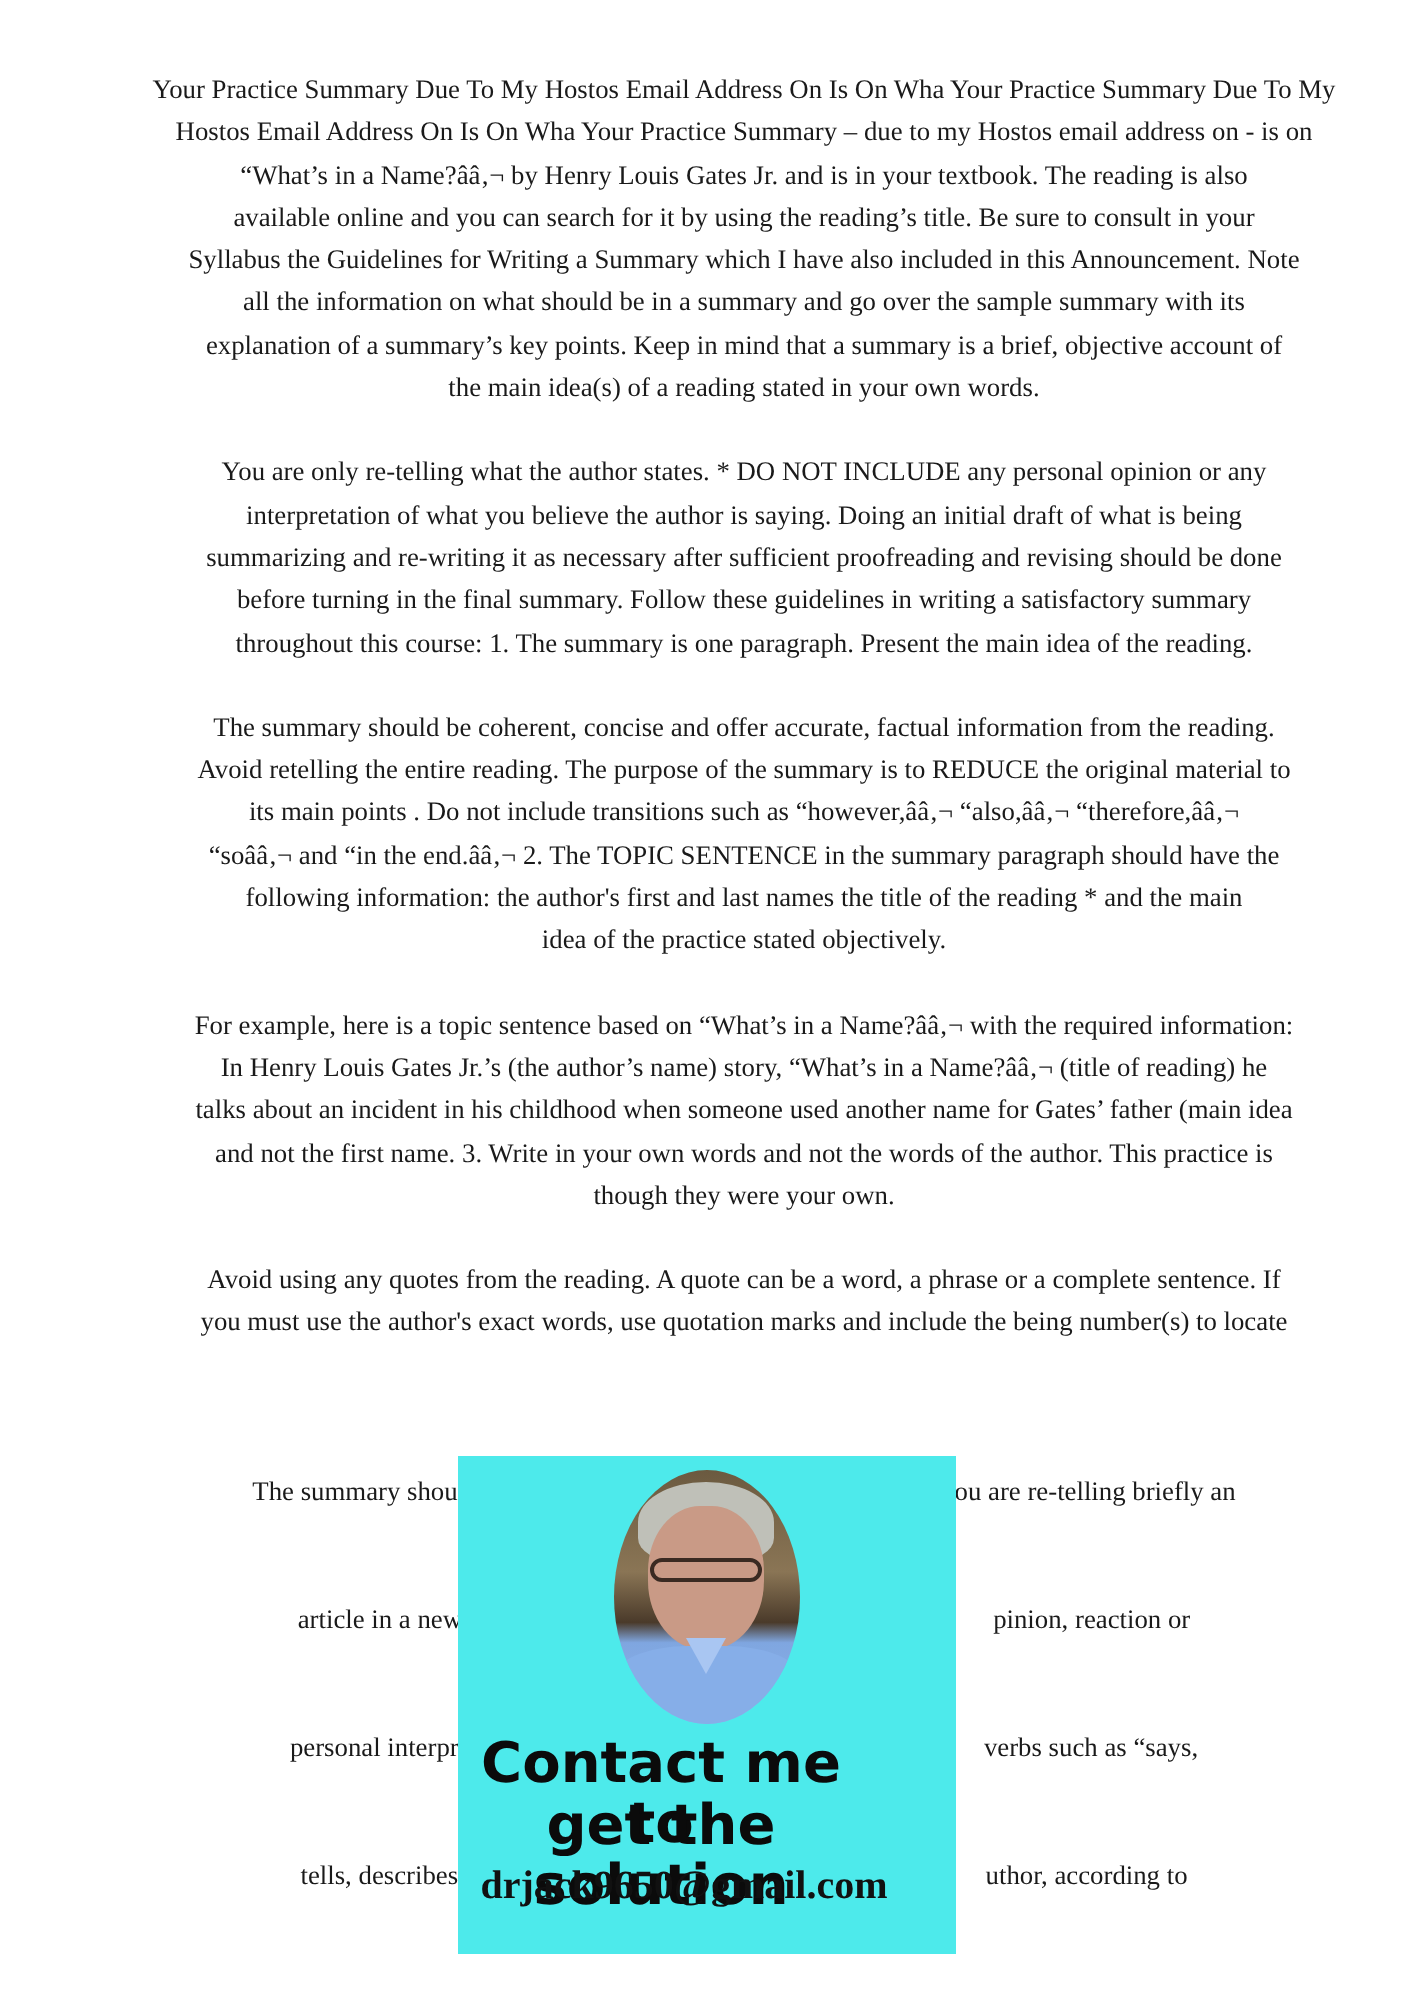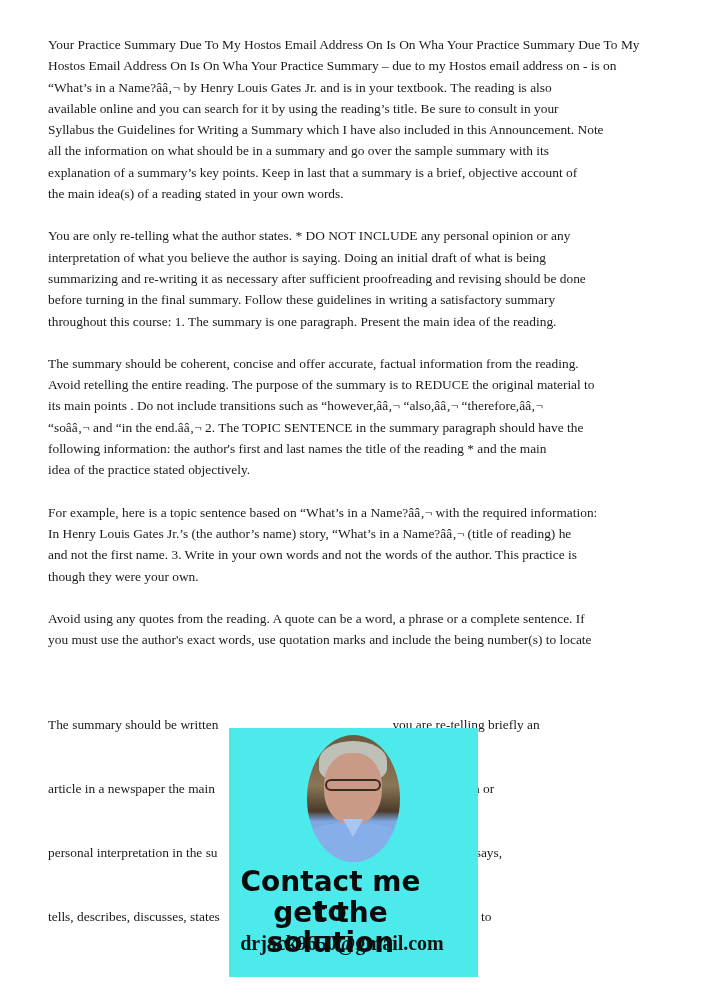--- a/index.html
+++ b/index.html
@@ -3,21 +3,21 @@
 <meta charset="utf-8">
 <style>
   html, body { margin: 0; padding: 0; background: #ffffff; }
   body { width: 708px; height: 1000px; position: relative; overflow: hidden; }
   .doc {
     position: absolute; left: 48px; top: 34px; width: 648px;
     font-family: "Liberation Serif", serif; font-size: 13.4px;
     color: #1a1a1a; line-height: 21.3px;
   }
   .para { margin: 0 0 21px 0; }
-  .line { display: block; white-space: nowrap; }
+  .line { display: block; white-space: nowrap; text-align: center; }
   .overlay {
     position: absolute; left: 229px; top: 728px; width: 249px; height: 249px;
     background: #4deaeb;
   }
   .photo {
     position: absolute; left: 78px; top: 7px; width: 93px; height: 127px;
     border-radius: 50%; overflow: hidden;
     background: linear-gradient(180deg, #6b5a40 0%, #8a7555 40%, #4a3a2a 60%, #7fa6e0 68%, #8fb4ec 100%);
   }
   .photo .hair { position:absolute; left:12px; top:6px; width:68px; height:40px; border-radius:50% 50% 30% 30%; background:#bfc0b8; }
@@ -41,41 +41,42 @@
 <body>
 
 <div class="doc">
   <div class="para">
     <span class="line">Your Practice Summary Due To My Hostos Email Address On Is On Wha Your Practice Summary Due To My</span>
     <span class="line">Hostos Email Address On Is On Wha Your Practice Summary – due to my Hostos email address on - is on</span>
     <span class="line">“What’s in a Name?ââ‚¬ by Henry Louis Gates Jr. and is in your textbook. The reading is also</span>
     <span class="line">available online and you can search for it by using the reading’s title. Be sure to consult in your</span>
     <span class="line">Syllabus the Guidelines for Writing a Summary which I have also included in this Announcement. Note</span>
     <span class="line">all the information on what should be in a summary and go over the sample summary with its</span>
-    <span class="line">explanation of a summary’s key points. Keep in last that a summary is a brief, objective account of</span>
+    <span class="line">explanation of a summary’s key points. Keep in mind that a summary is a brief, objective account of</span>
     <span class="line">the main idea(s) of a reading stated in your own words.</span>
   </div>
   <div class="para">
     <span class="line">You are only re-telling what the author states. * DO NOT INCLUDE any personal opinion or any</span>
     <span class="line">interpretation of what you believe the author is saying. Doing an initial draft of what is being</span>
     <span class="line">summarizing and re-writing it as necessary after sufficient proofreading and revising should be done</span>
     <span class="line">before turning in the final summary. Follow these guidelines in writing a satisfactory summary</span>
     <span class="line">throughout this course: 1. The summary is one paragraph. Present the main idea of the reading.</span>
   </div>
   <div class="para">
     <span class="line">The summary should be coherent, concise and offer accurate, factual information from the reading.</span>
     <span class="line">Avoid retelling the entire reading. The purpose of the summary is to REDUCE the original material to</span>
     <span class="line">its main points . Do not include transitions such as “however,ââ‚¬ “also,ââ‚¬ “therefore,ââ‚¬</span>
     <span class="line">“soââ‚¬ and “in the end.ââ‚¬ 2. The TOPIC SENTENCE in the summary paragraph should have the</span>
     <span class="line">following information: the author's first and last names the title of the reading * and the main</span>
     <span class="line">idea of the practice stated objectively.</span>
   </div>
   <div class="para">
     <span class="line">For example, here is a topic sentence based on “What’s in a Name?ââ‚¬ with the required information:</span>
     <span class="line">In Henry Louis Gates Jr.’s (the author’s name) story, “What’s in a Name?ââ‚¬ (title of reading) he</span>
+    <span class="line">talks about an incident in his childhood when someone used another name for Gates’ father (main idea</span>
     <span class="line">and not the first name. 3. Write in your own words and not the words of the author. This practice is</span>
     <span class="line">though they were your own.</span>
   </div>
   <div class="para">
     <span class="line">Avoid using any quotes from the reading. A quote can be a word, a phrase or a complete sentence. If</span>
     <span class="line">you must use the author's exact words, use quotation marks and include the being number(s) to locate</span>
   </div>
   <div class="para" style="white-space:pre;">
     <span class="line" style="white-space:pre;">The summary should be written                                                    you are re-telling briefly an</span>
     <span class="line" style="white-space:pre;">article in a newspaper the main                                                      pinion, reaction or</span>

